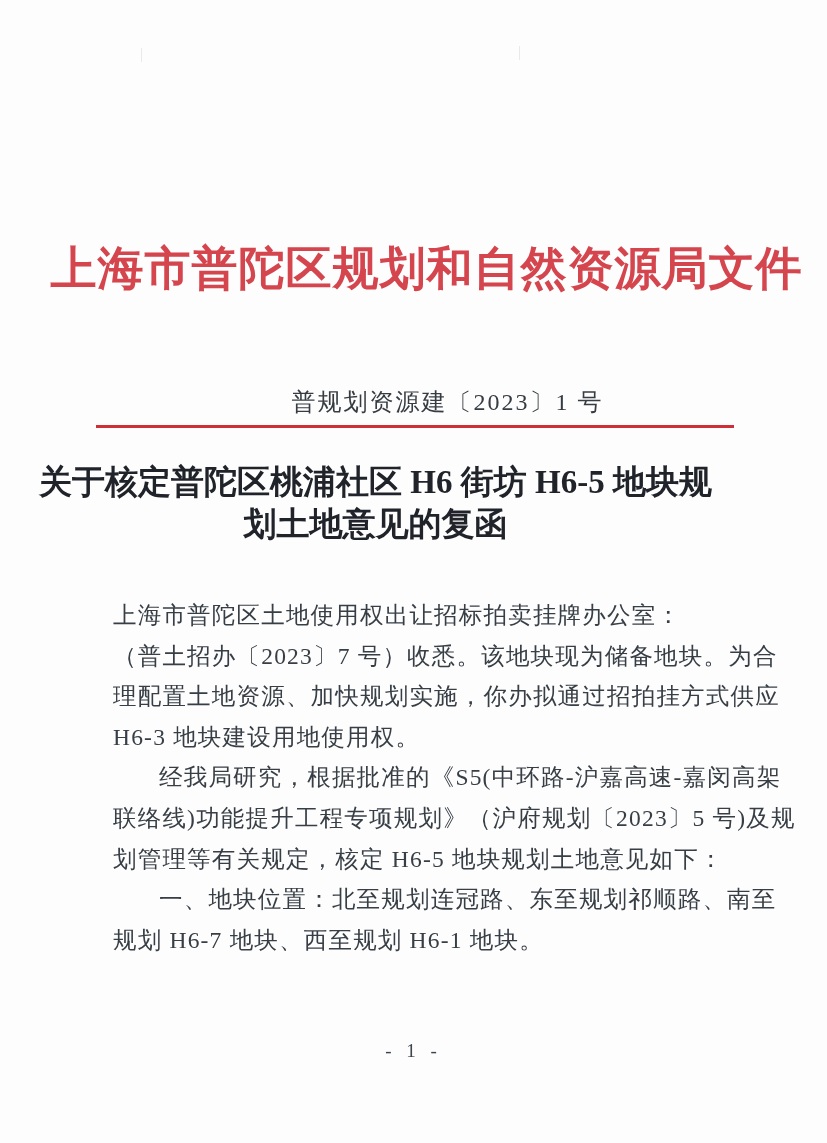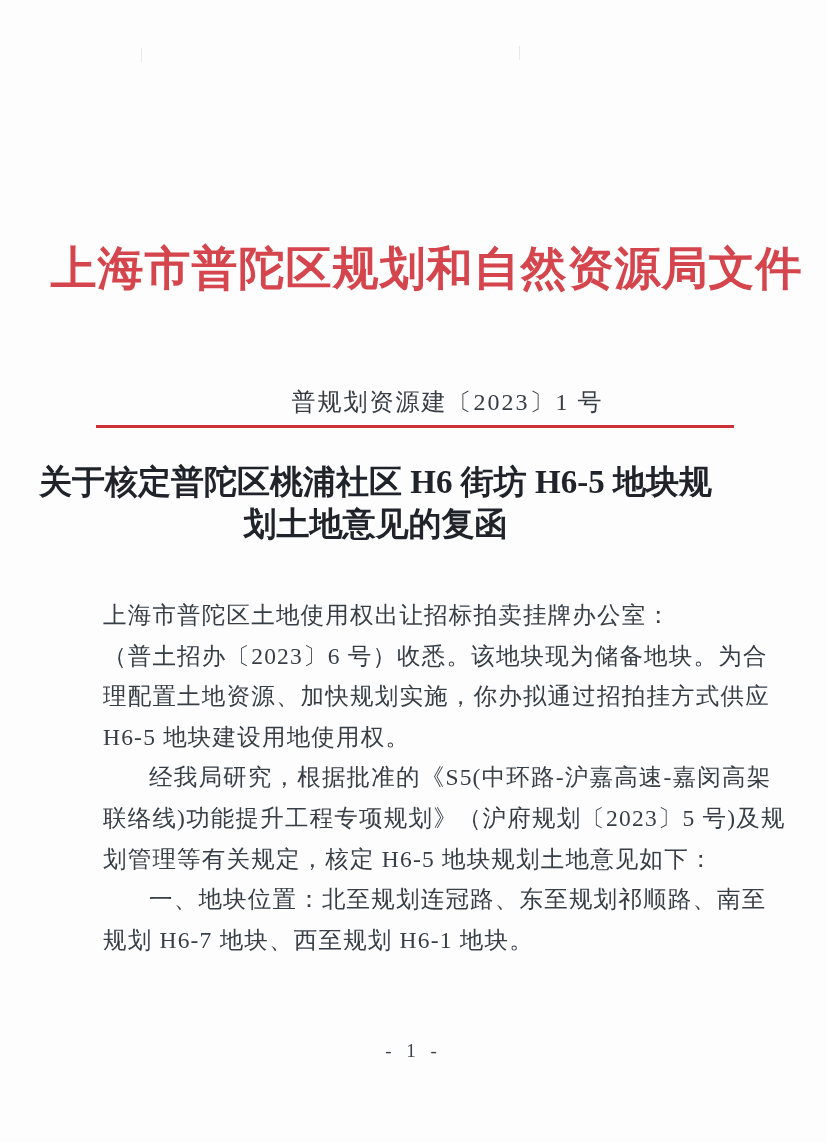--- a/index.html
+++ b/index.html
@@ -69,20 +69,21 @@
     left: 103px;
     width: 644px;
     font-size: 23.5px;
     letter-spacing: 1.2px;
     color: #373e45;
   }
   .body-text .line {
     height: 40.6px;
     line-height: 40.6px;
     white-space: nowrap;
+    margin-left: 10px;
   }
   .body-text .indent-quote { padding-left: 34px; }
   .body-text .indent-para  { padding-left: 46px; }
   .page-number {
     position: absolute;
     top: 1040px;
     left: 0;
     width: 827px;
     text-align: center;
     font-size: 19px;
@@ -113,23 +114,23 @@
 
   <div class="red-line"></div>
 
   <div class="doc-title">
     <span class="t-line">关于核定普陀区桃浦社区 H6 街坊 H6-5 地块规</span>
     <span class="t-line">划土地意见的复函</span>
   </div>
 
   <div class="body-text">
     <div class="line">上海市普陀区土地使用权出让招标拍卖挂牌办公室：</div>
-    <div class="line">（普土招办〔2023〕6 号）收悉。该地块现为储备地块。为合</div>
+    <div class="line">（普土招办〔2023〕7 号）收悉。该地块现为储备地块。为合</div>
     <div class="line">理配置土地资源、加快规划实施，你办拟通过招拍挂方式供应</div>
-    <div class="line">H6-5 地块建设用地使用权。</div>
+    <div class="line">H6-3 地块建设用地使用权。</div>
     <div class="line indent-para">经我局研究，根据批准的《S5(中环路-沪嘉高速-嘉闵高架</div>
     <div class="line">联络线)功能提升工程专项规划》（沪府规划〔2023〕5 号)及规</div>
     <div class="line">划管理等有关规定，核定 H6-5 地块规划土地意见如下：</div>
     <div class="line indent-para">一、地块位置：北至规划连冠路、东至规划祁顺路、南至</div>
     <div class="line">规划 H6-7 地块、西至规划 H6-1 地块。</div>
   </div>
 
   <div class="page-number">- 1 -</div>
 
 </div>

